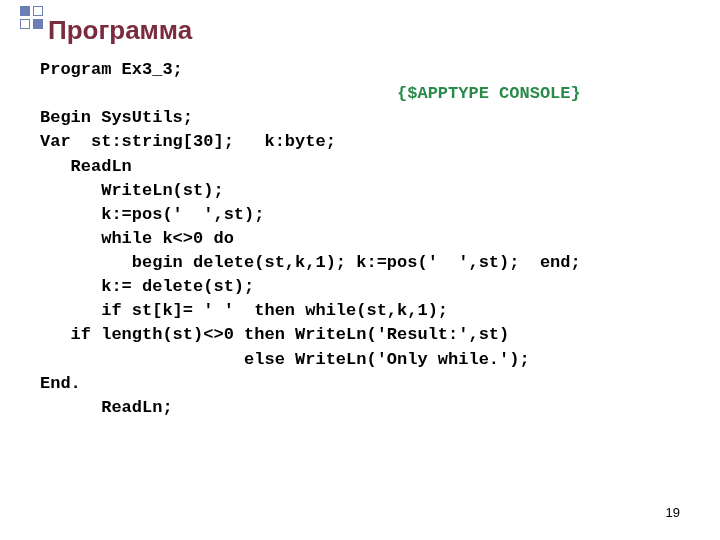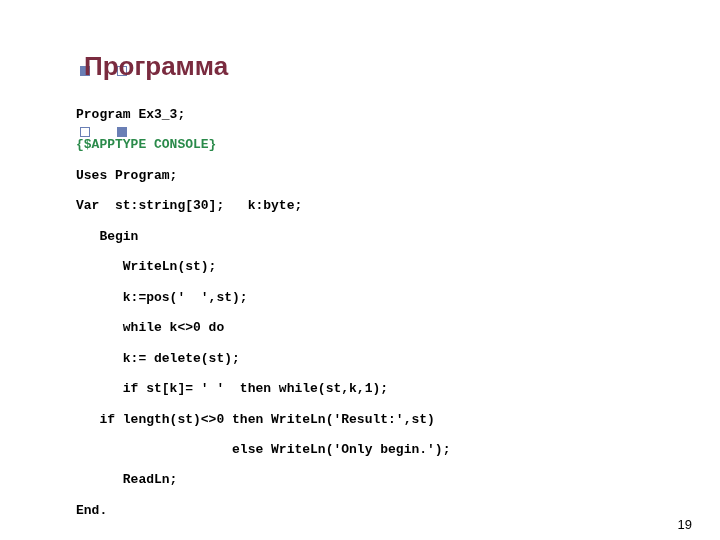--- a/index.html
+++ b/index.html
@@ -1,16 +1,16 @@
 <!DOCTYPE html>
 <html><head>
   <meta charset="utf-8">
   <style>
     * {
-      margin: 12px;
+      margin: 0;
       padding: 0;
       box-sizing: border-box;
     }
     body {
       width: 720px;
       height: 540px;
       background: #ffffff;
       position: relative;
       font-family: Arial, sans-serif;
       overflow: hidden;
@@ -40,32 +40,33 @@
       top: 15px;
       left: 48px;
       font-size: 26px;
       font-weight: bold;
       color: #7a2b3f;
       font-family: Arial, sans-serif;
     }
     .code-block {
       position: absolute;
       top: 58px;
-      left: 28px;
+      left: 40px;
       font-family: "Courier New", monospace;
-      font-size: 13px;
+      font-size: 17px;
       font-weight: bold;
       line-height: 1.42;
       color: #000000;
     }
     .code-line {
       white-space: pre;
     }
     .directive {
       color: #2a8a4a;
+      text-align: right;
     }
     .page-number {
       position: absolute;
       bottom: 20px;
       right: 40px;
       font-size: 13px;
       color: #000000;
       font-family: Arial, sans-serif;
     }
   </style>
@@ -81,27 +82,28 @@
     <div class="logo-square"></div>
     <div class="logo-square filled"></div>
   </div>
 </div>
 
 <div class="title">Программа</div>
 
 <div class="code-block">
   <div class="code-line">Program Ex3_3;</div>
   <div class="code-line directive">{$APPTYPE CONSOLE}</div>
-  <div class="code-line">Uses Program;</div>
+  <div class="code-line">Begin SysUtils;</div>
   <div class="code-line">Var  st:string[30];   k:byte;</div>
-  <div class="code-line">   Begin</div>
+  <div class="code-line">   ReadLn</div>
   <div class="code-line">      WriteLn(st);</div>
   <div class="code-line">      k:=pos('  ',st);</div>
   <div class="code-line">      while k&lt;&gt;0 do</div>
+  <div class="code-line">         begin delete(st,k,1); k:=pos('  ',st);  end;</div>
   <div class="code-line">      k:= delete(st);</div>
   <div class="code-line">      if st[k]= ' '  then while(st,k,1);</div>
   <div class="code-line">   if length(st)&lt;&gt;0 then WriteLn('Result:',st)</div>
-  <div class="code-line">                    else WriteLn('Only begin.');</div>
+  <div class="code-line">                    else WriteLn('Only while.');</div>
+  <div class="code-line">End.</div>
   <div class="code-line">      ReadLn;</div>
-  <div class="code-line">End.</div>
 </div>
 
 <div class="page-number">19</div>
 
 </body></html>

